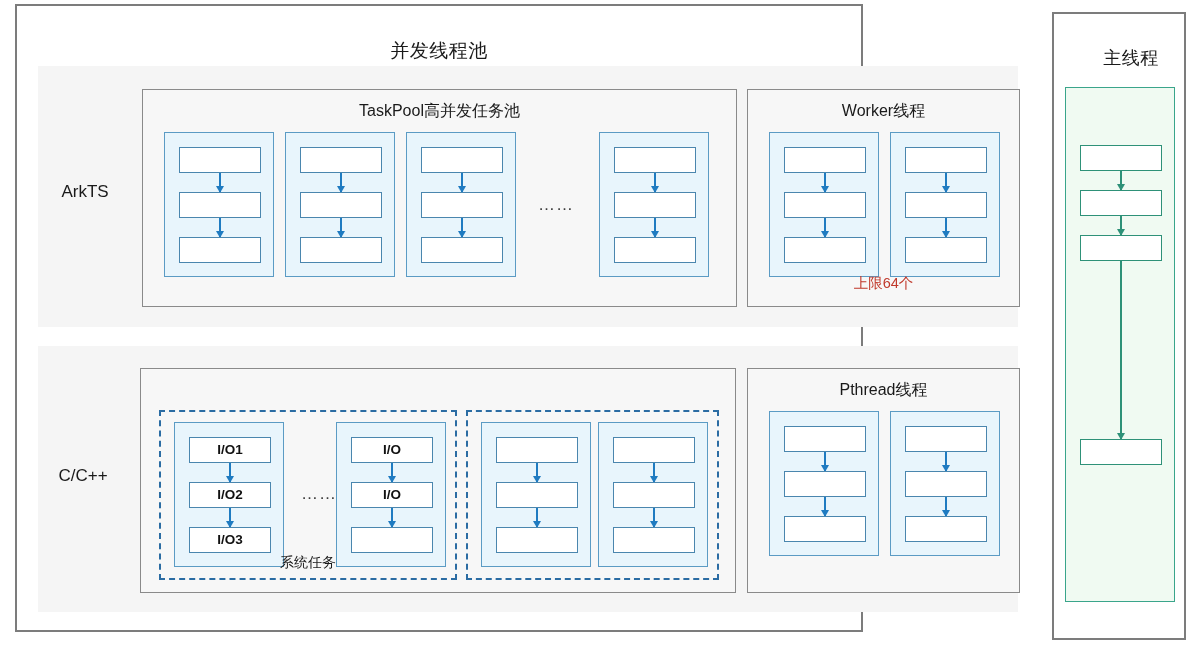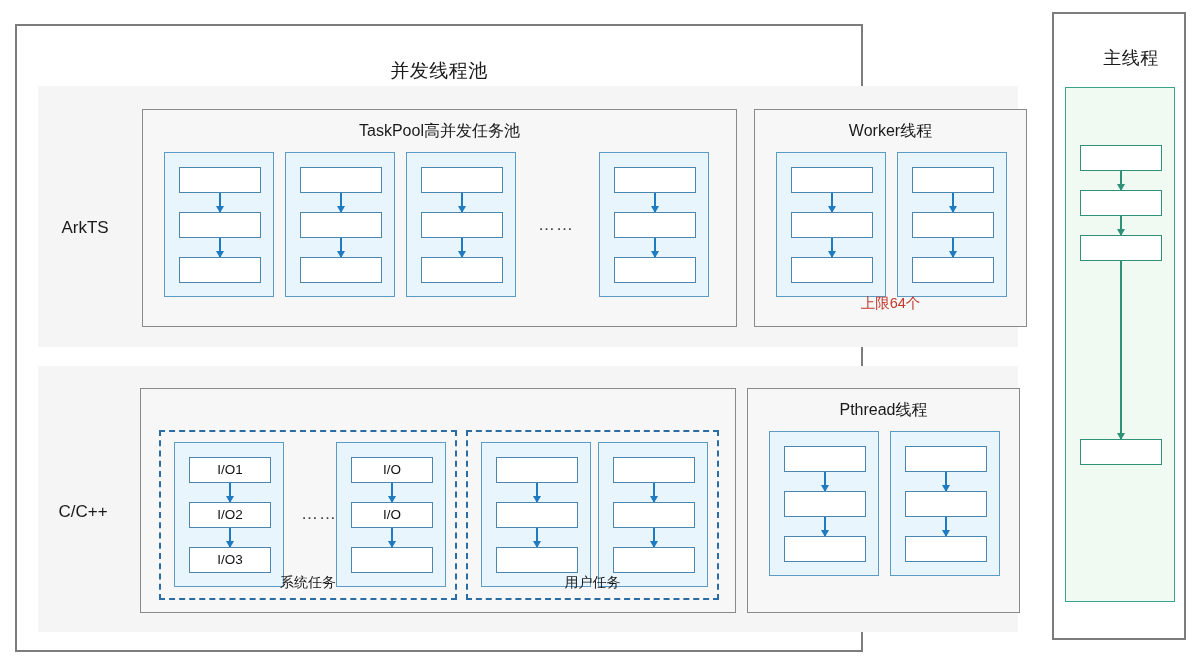--- a/index.html
+++ b/index.html
@@ -21,21 +21,21 @@
     background: #ffffff;
   }
 
   
   .panel {
     position: absolute;
     background: #ffffff;
     border: 2px solid #7c7c7c;
     box-sizing: border-box;
   }
-  #pool-panel  { left: 15px;   top: 24px;  width: 848px; height: 628px; }
+  #pool-panel  { left: 15px;   top: 4px;  width: 848px; height: 628px; }
   #main-panel  { left: 1052px; top: 12px;  width: 134px;  height: 628px; }
 
   .panel-title {
     position: absolute;
     left: 0;
     width: 100%;
     text-align: center;
     font-size: 19px;
     color: #1a1a1a;
     letter-spacing: .5px;
@@ -51,34 +51,33 @@
   }
   #row-arkts { left: 21px; top: 60px;  width: 980px; height: 261px; }
   #row-cpp   { left: 21px; top: 340px; width: 980px; height: 266px; }
 
   .lang-label {
     position: absolute;
     font-size: 17px;
     color: #1a1a1a;
     text-align: center;
     width: 90px;
-    margin-top: 16px;
   }
   #label-arkts { left: 2px;  top: 116px; }
   #label-cpp   { left: 0px;  top: 120px; }
 
   
   .group {
     position: absolute;
     background: #f7f7f7;
     border: 1.5px solid #8a8a8a;
     box-sizing: border-box;
   }
   #grp-taskpool { left: 104px; top: 23px;  width: 595px; height: 218px; }
-  #grp-worker   { left: 709px; top: 23px;  width: 273px; height: 218px; margin-left: 7px; }
+  #grp-worker   { left: 709px; top: 23px;  width: 273px; height: 218px; }
   #grp-ffrt     { left: 102px; top: 22px;  width: 596px; height: 225px; }
   #grp-pthread  { left: 709px; top: 22px;  width: 273px; height: 225px; }
 
   .group-title {
     position: absolute;
     left: 0;
     top: 11px;
     width: 100%;
     text-align: center;
     font-size: 16px;
@@ -121,20 +120,21 @@
     position: absolute;
     background: #ffffff;
     border: 1.5px solid #4a86ae;
     box-sizing: border-box;
     font-size: 13.5px;
     line-height: 1;
     display: flex;
     align-items: center;
     justify-content: center;
     color: #111;
+    font-weight: bold;
   }
   
   .arrow {
     position: absolute;
     width: 2px;
     background: #1f7bc1;
   }
   .arrow::after {
     content: "";
     position: absolute;
@@ -279,21 +279,20 @@
           </div>
 
           <div class="thread-col" style="left:130px; top:10px; width:110px; height:145px;">
             <div class="task-box" style="left:14px; top:14px; width:82px; height:26px;"></div>
             <div class="arrow" style="left:54px; top:40px; height:19px;"></div>
             <div class="task-box" style="left:14px; top:59px; width:82px; height:26px;"></div>
             <div class="arrow" style="left:54px; top:85px; height:19px;"></div>
             <div class="task-box" style="left:14px; top:104px; width:82px; height:26px;"></div>
           </div>
 
-          <div class="group-footer">用户任务</div>
         </div>
       </div>
 
       <div class="group" id="grp-pthread">
         <div class="group-title">Pthread线程</div>
 
         <div class="thread-col" style="left:21px; top:42px; width:110px; height:145px;">
           <div class="task-box" style="left:14px; top:14px; width:82px; height:26px;"></div>
           <div class="arrow" style="left:54px; top:40px; height:19px;"></div>
           <div class="task-box" style="left:14px; top:59px; width:82px; height:26px;"></div>

